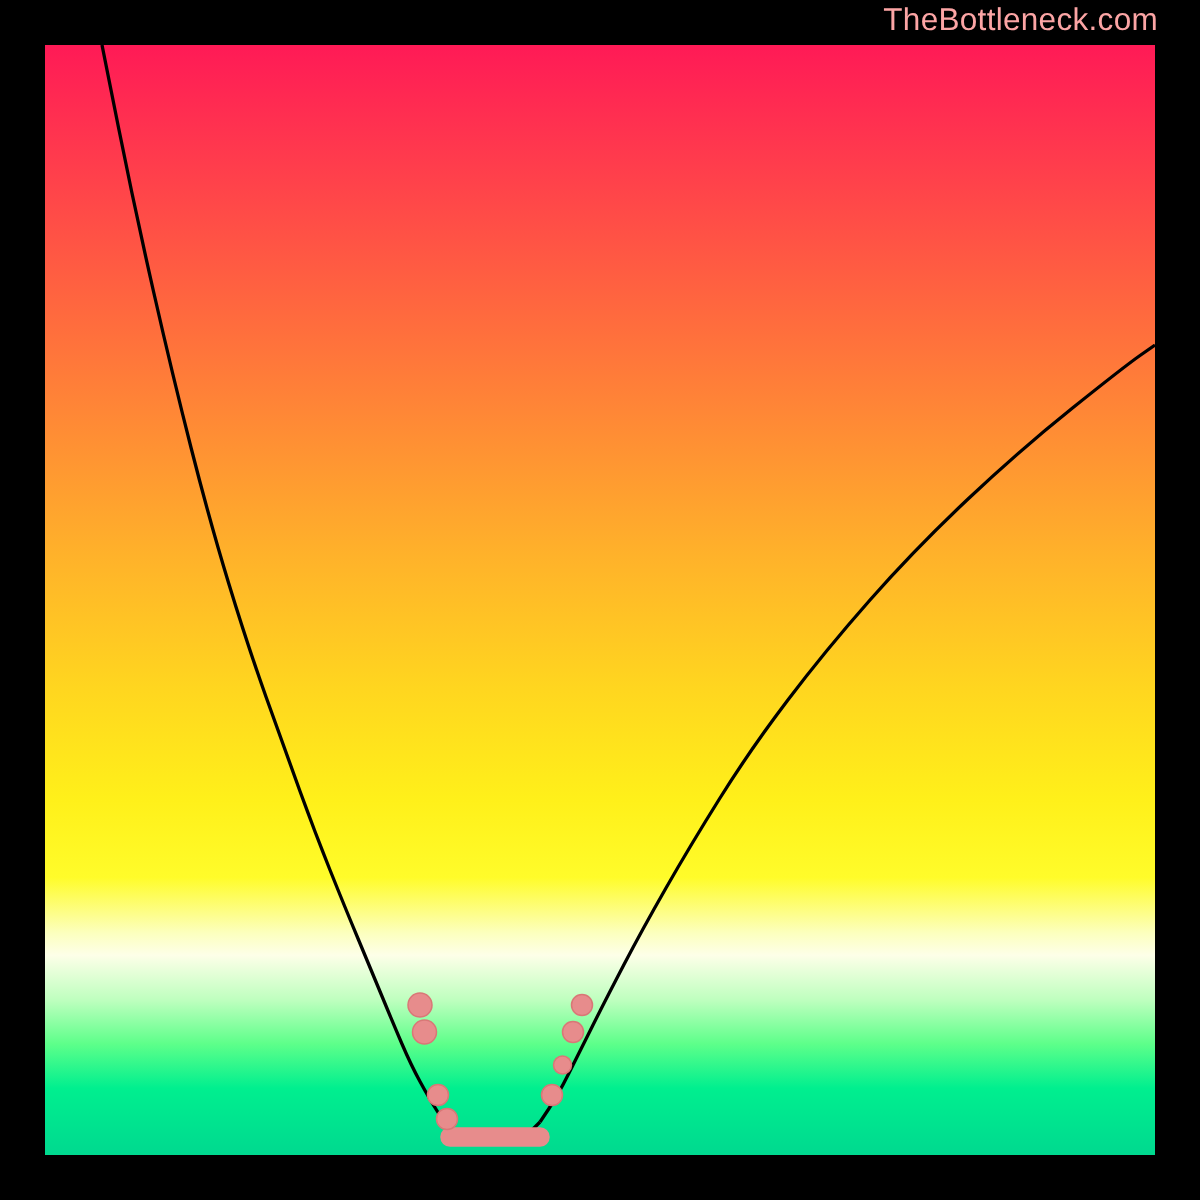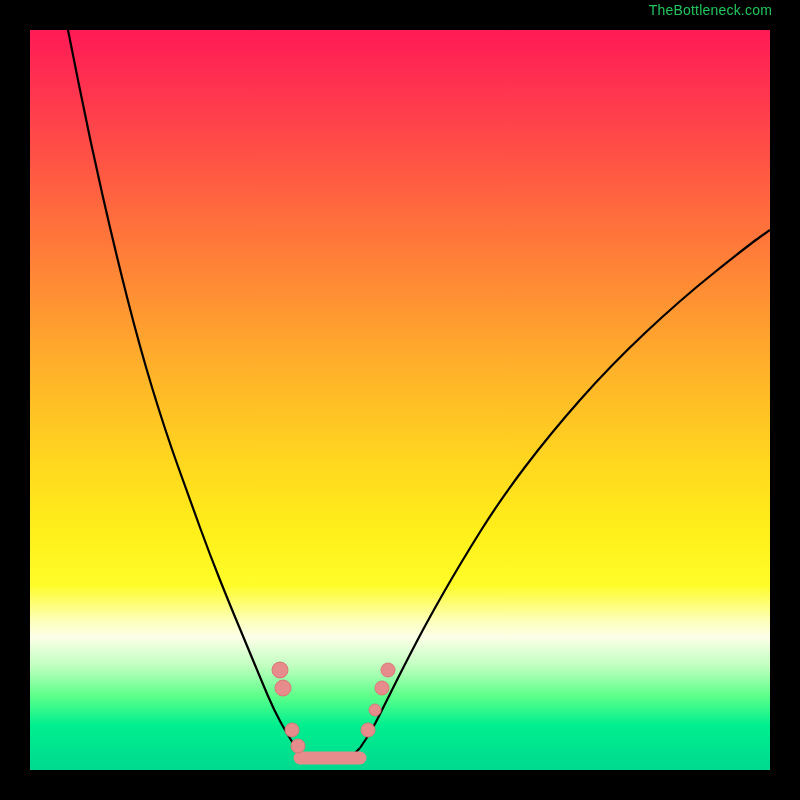--- a/index.html
+++ b/index.html
@@ -39,22 +39,22 @@
       #bfffbf 86%,
       #5dff8a 90%,
       #00ef8f 94%,
       #00d98f 100%
     );
   }
   .watermark {
     position: absolute;
     top: 2px;
     right: 28px;
-    color: #22c55e;
-    font-size: 14px;
+    color: #fca5a5;
+    font-size: 21px;
     font-weight: 400;
     letter-spacing: 0.2px;
   }
   svg.curves {
     position: absolute;
     left: 0;
     top: 0;
   }
   svg path.curve {
     fill: none;

